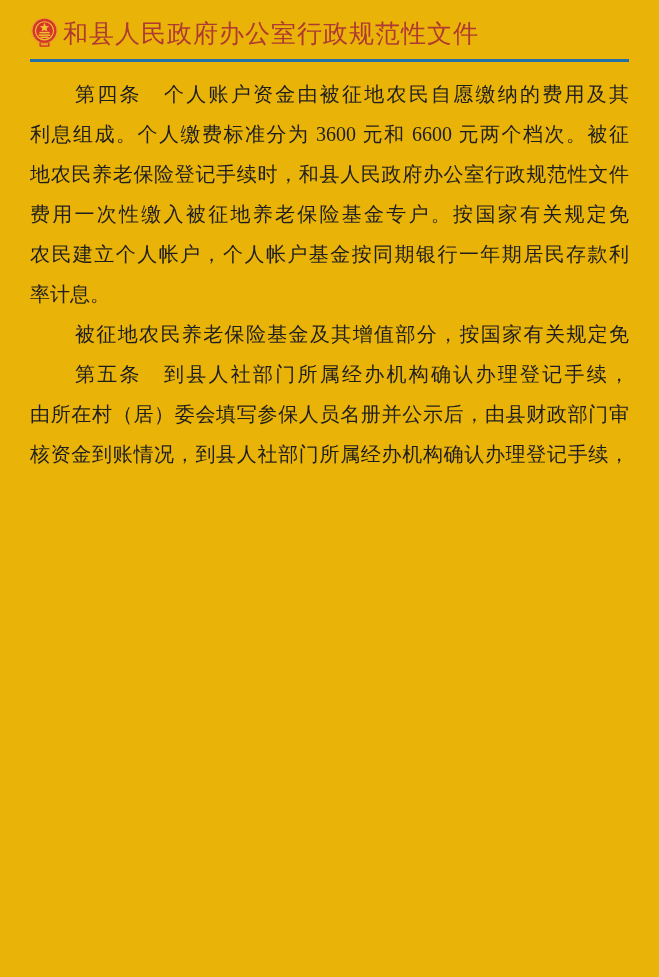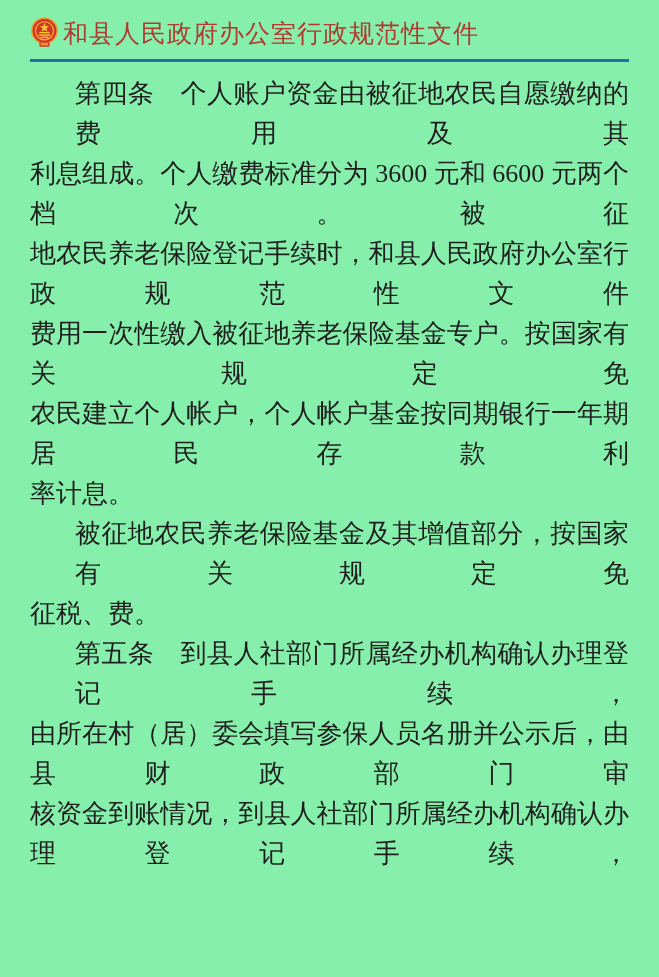--- a/index.html
+++ b/index.html
@@ -1,40 +1,40 @@
 <!DOCTYPE html>
 <html><head>
 <meta charset="utf-8">
 <style>
   html,body{margin:0;padding:0;background:#ffffff;}
   .page{
     position:relative;
     width:659px;height:977px;
     box-sizing:border-box;
     padding:0 30px;
-    background:#86efac;
+    background:#eab308;
     font-family:"Liberation Serif","DejaVu Serif",serif;
     overflow:hidden;
   }
   .doc-header{
     display:flex;align-items:center;
     padding-top:13px;height:40px;
   }
   .emblem{width:29px;height:32px;flex:0 0 auto;margin-right:4px;}
   .header-title{
     font-size:25px;
     color:#ae3a32;
     letter-spacing:1px;
     white-space:nowrap;
   }
   .rule{height:3px;background:#2470a8;border:0;margin:0;}
   .rule.top{margin-top:6px;}
   .doc-body{margin-top:12px;}
   .line{
-    font-size:26px;
+    font-size:20px;
     line-height:40px;
     color:#1e1e1e;
     text-align:justify;
     text-align-last:justify;
   }
   .line.first{padding-left:45px;}
   .line.last{text-align-last:left;}
 </style>
 </head>
 <body>
@@ -62,21 +62,20 @@
       <div class="para">
         <div class="line first">第四条　个人账户资金由被征地农民自愿缴纳的费用及其</div>
         <div class="line">利息组成。个人缴费标准分为 3600 元和 6600 元两个档次。被征</div>
         <div class="line">地农民养老保险登记手续时，和县人民政府办公室行政规范性文件</div>
         <div class="line">费用一次性缴入被征地养老保险基金专户。按国家有关规定免</div>
         <div class="line">农民建立个人帐户，个人帐户基金按同期银行一年期居民存款利</div>
         <div class="line last">率计息。</div>
       </div>
       <div class="para">
         <div class="line first">被征地农民养老保险基金及其增值部分，按国家有关规定免</div>
-        <div class="line last">征税、费。</div>
       </div>
       <div class="para">
         <div class="line first">第五条　到县人社部门所属经办机构确认办理登记手续，</div>
         <div class="line">由所在村（居）委会填写参保人员名册并公示后，由县财政部门审</div>
         <div class="line">核资金到账情况，到县人社部门所属经办机构确认办理登记手续，</div>
       </div>
     </div>
 
 </div>
 

